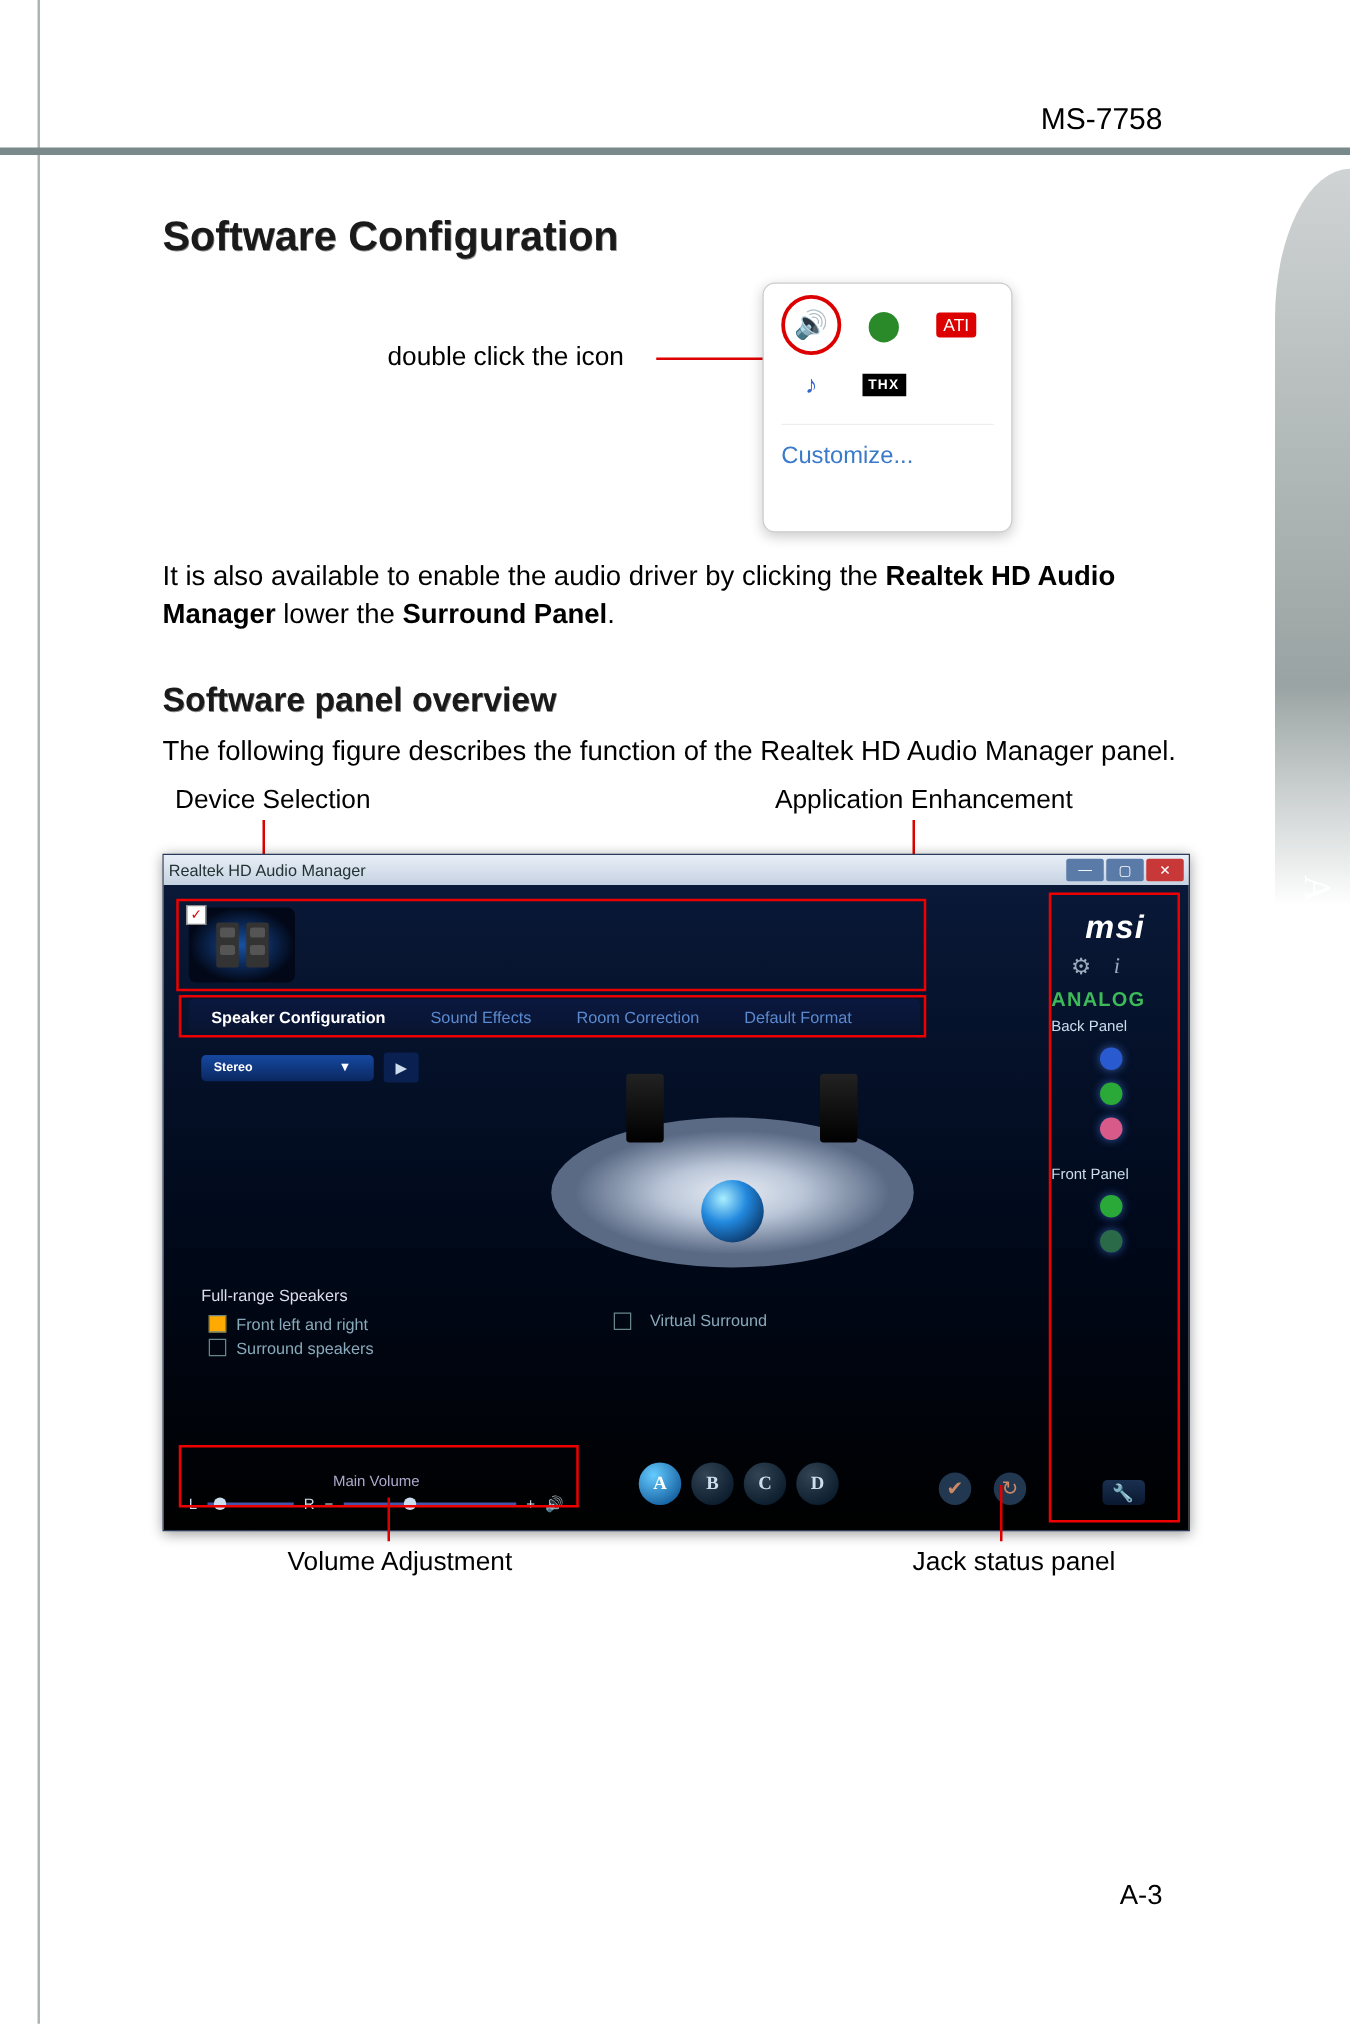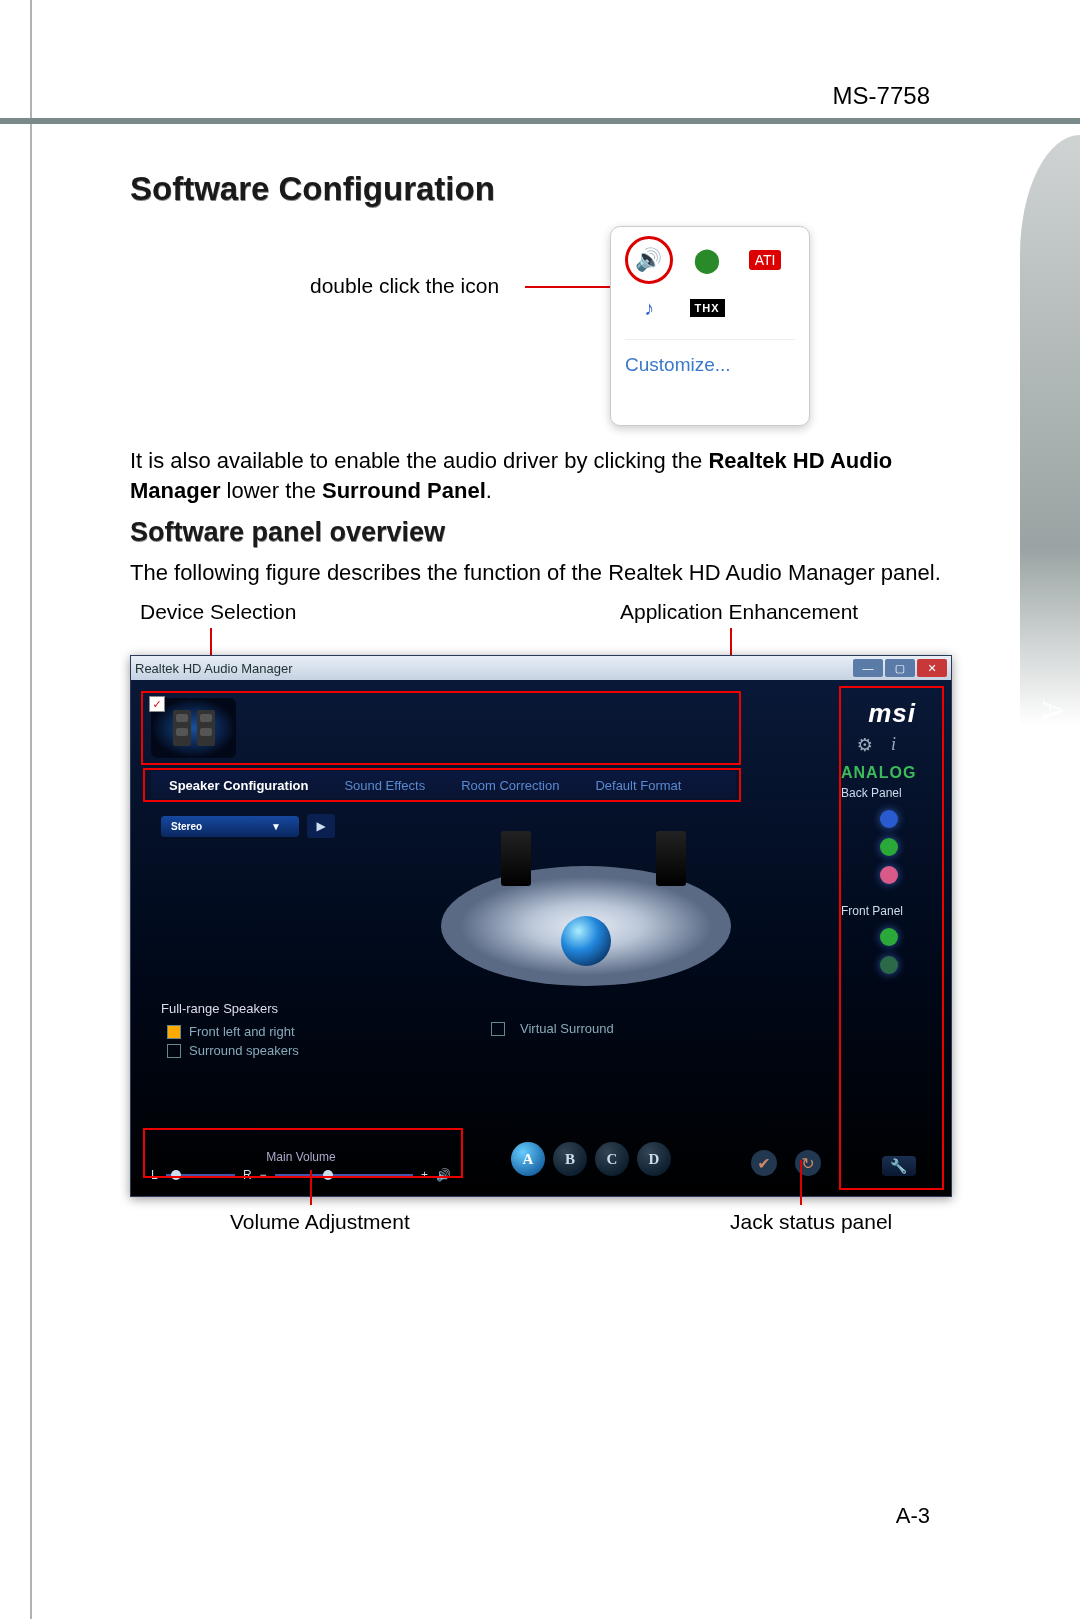--- a/index.html
+++ b/index.html
@@ -51,21 +51,21 @@
   }
   h1.sec-title {
     font-size: 33px;
     color: #1a1a1a;
     margin: 0 0 18px 0;
     text-shadow: 0.5px 0.5px 0 #888;
   }
   h2.sub-title {
     font-size: 27px;
     color: #1a1a1a;
-    margin: 12px 0 10px 0;
+    margin: 40px 0 10px 0;
     text-shadow: 0.5px 0.5px 0 #888;
   }
   p.body {
     font-size: 22px;
     line-height: 1.35;
     margin: 0 0 12px 0;
   }
   .bold { font-weight: bold; }
   .tray-fig {
     position: relative;
@@ -216,21 +216,21 @@
     background:linear-gradient(#222,#000);
     border-radius:3px;
   }
   .spk3d.l{left:370px;top:175px;}
   .spk3d.r{left:525px;top:175px;}
   .fullrange {
     position:absolute; left:30px; top:345px;
     color:#dde; font-size:13px;
   }
   .fullrange .hdr { font-weight:normal; margin-bottom:8px;}
-  .fullrange .opt { color:#8ab; margin:4px 0 4px 6px; display:flex;align-items:center;gap:8px;}
+  .fullrange .opt { color:#8ab; margin:4px 0 4px 6px; display:flex;align-items:flex-start;gap:8px;}
   .chk{width:12px;height:12px;border:1px solid #688;display:inline-block;}
   .chk.on{background:#fa0;}
   .virt-surround {
     position:absolute; left:360px; top:365px; color:#8ab; font-size:13px;
     display:flex;align-items:center;gap:15px;
   }
   .vol-area {
     position:absolute; left:20px; bottom:14px;
     width:300px; color:#9bd;
   }

